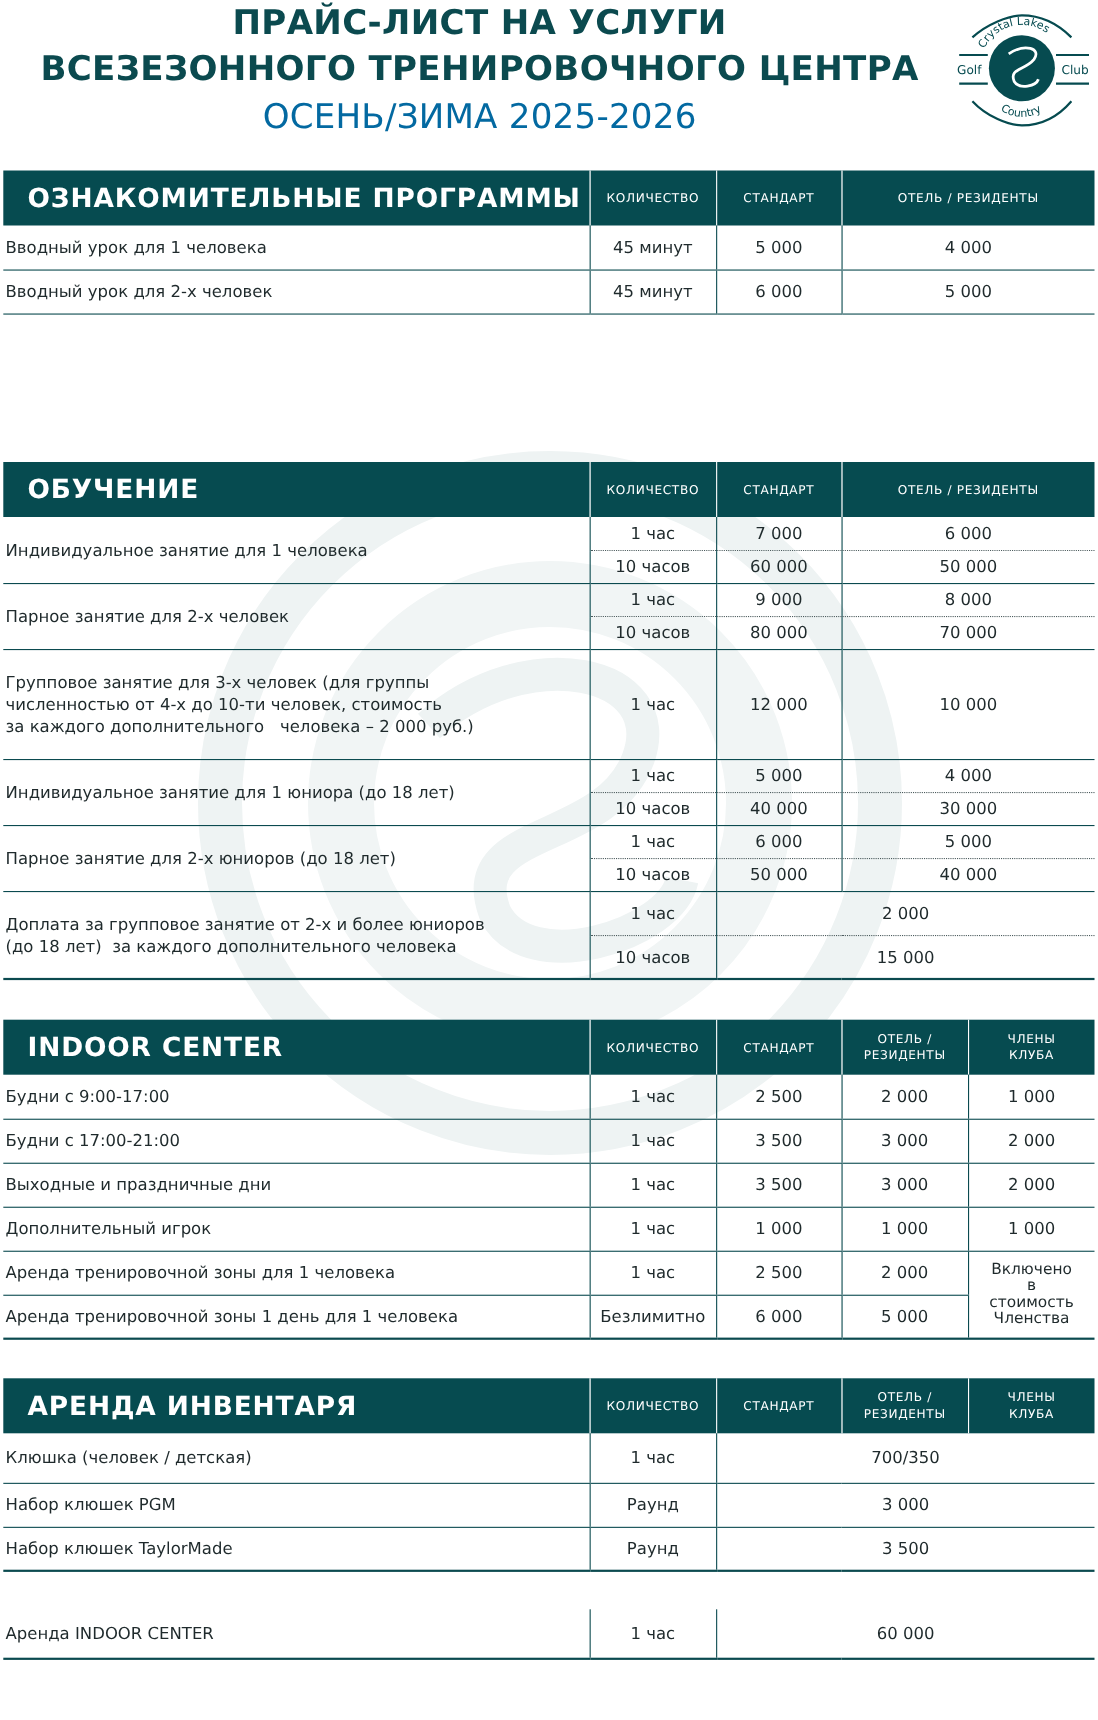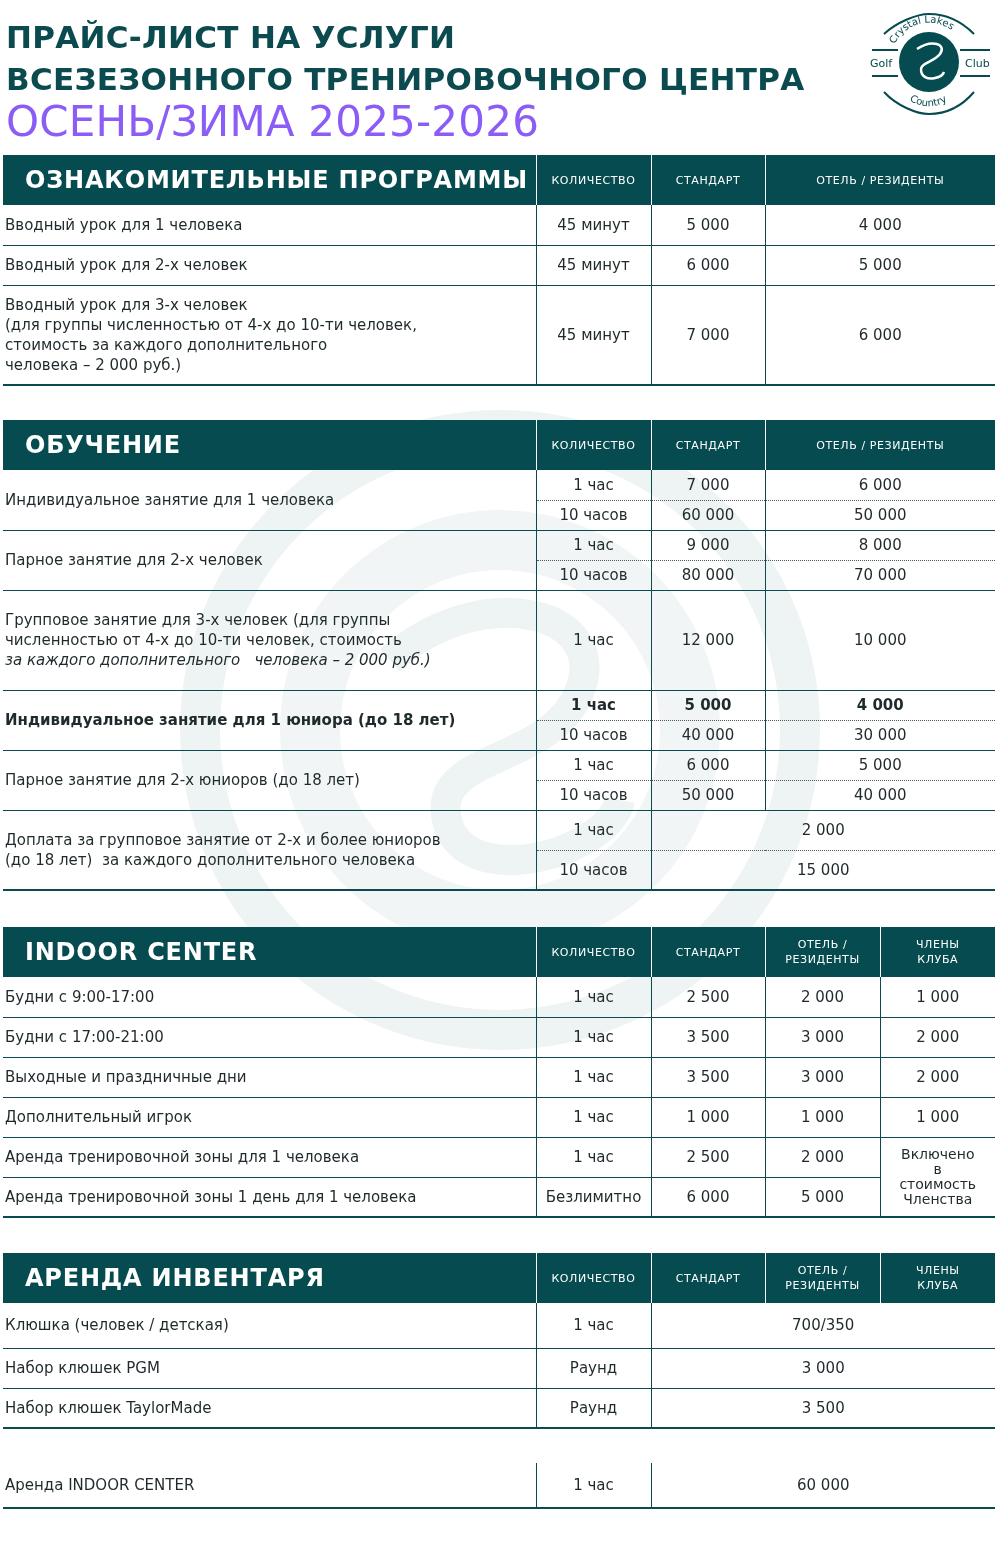--- a/index.html
+++ b/index.html
@@ -1,22 +1,22 @@
 <!DOCTYPE html>
 <html><head>
 <meta charset="utf-8">
 <style>
   html, body { margin:0; padding:0; background:#ffffff; }
   body { width:998px; height:1564px; position:relative; overflow:hidden;
          font-family:"DejaVu Sans", "Liberation Sans", sans-serif; color:#1f2a2c; }
   .wm { position:absolute; left:150px; top:330px; width:700px; height:780px; pointer-events:none; z-index:0; }
-  .header { position:absolute; left:6px; top:16px; width:860px; z-index:1; }
+  .header { position:absolute; left:6px; top:0; width:860px; z-index:1;text-align:center; }
   .title-line { font-family:"DejaVu Sans", sans-serif; font-weight:bold; font-size:31px; letter-spacing:0.3px;
                 color:#0b4a4f; line-height:42px; white-space:nowrap; }
-  .subtitle { font-family:"DejaVu Sans", sans-serif; font-size:42px; color:#8b5cf6; line-height:44px; white-space:nowrap; letter-spacing:0.2px; }
+  .subtitle { font-family:"DejaVu Sans", sans-serif; font-size:31px; color:#0369a1; line-height:44px; white-space:nowrap; letter-spacing:0.2px; }
   .logo { position:absolute; left:862px; top:4px; width:134px; height:116px; z-index:1; }
 
   .section { position:absolute; left:3px; width:992px; z-index:1; }
   table { border-collapse:collapse; width:992px; table-layout:fixed; }
   th { background:#064b50; color:#ffffff; font-weight:normal; height:50px; padding:0; }
   th.sec-title { text-align:left; padding-left:22px; font-size:24px; font-weight:bold; letter-spacing:0.8px;margin-left:37px; }
   th.col { font-size:11px; letter-spacing:0.6px; border-left:1px solid #ffffff; line-height:15px; }
   td { font-size:15px; padding:0; vertical-align:middle; }
   td.name { padding-left:2px; line-height:20px; text-align:left; }
   td.c { text-align:center; border-left:1px solid #0b4a4f; }
@@ -79,31 +79,20 @@
     <td class="c">45 минут</td>
     <td class="c">5 000</td>
     <td class="c">4 000</td>
   </tr>
   <tr class="row" style="height:40px;">
     <td class="name">Вводный урок для 2-х человек</td>
     <td class="c">45 минут</td>
     <td class="c">6 000</td>
     <td class="c">5 000</td>
   </tr>
-  <tr class="last" style="height:100px;">
-    <td class="name">
-      <div>Вводный урок для 3-х человек</div>
-      <div>(для группы численностью от 4-х до 10-ти человек,</div>
-      <div>стоимость за каждого дополнительного</div>
-      <div>человека – 2 000 руб.)</div>
-    </td>
-    <td class="c">45 минут</td>
-    <td class="c">7 000</td>
-    <td class="c">6 000</td>
-  </tr>
 </tbody>
     </table>
 </div>
 
 <div class="section" style="top:420px;">
 <table>
   <colgroup>
         <col style="width:533px">
         <col style="width:115px">
         <col style="width:114px">
@@ -138,28 +127,28 @@
   <tr class="row" style="height:30px;">
     <td class="c">10 часов</td>
     <td class="c">80 000</td>
     <td class="c">70 000</td>
   </tr>
 
   <tr class="row" style="height:100px;">
     <td class="name">
       <div>Групповое занятие для 3-х человек (для группы</div>
       <div>численностью от 4-х до 10-ти человек, стоимость</div>
-      <div style="white-space:pre;font-style:italic;">за каждого дополнительного   человека – 2 000 руб.)</div>
+      <div style="white-space:pre;">за каждого дополнительного   человека – 2 000 руб.)</div>
     </td>
     <td class="c">1 час</td>
     <td class="c">12 000</td>
     <td class="c">10 000</td>
   </tr>
 
-  <tr class="top" style="height:30px;font-weight:bold;">
+  <tr class="top" style="height:30px;">
     <td class="name" rowspan="2" style="border-bottom:1px solid #0b4a4f;">Индивидуальное занятие для 1 юниора (до 18 лет)</td>
     <td class="c d">1 час</td>
     <td class="c d">5 000</td>
     <td class="c d">4 000</td>
   </tr>
   <tr class="row" style="height:30px;">
     <td class="c">10 часов</td>
     <td class="c">40 000</td>
     <td class="c">30 000</td>
   </tr>

